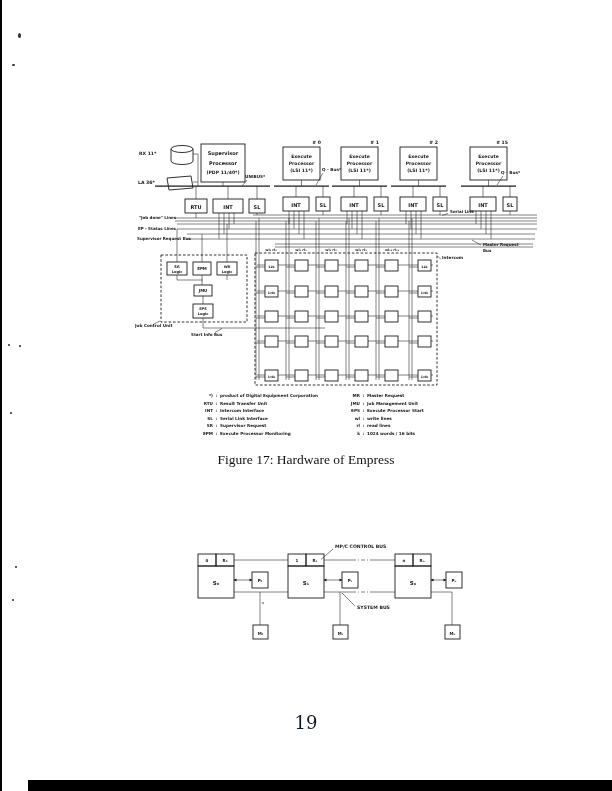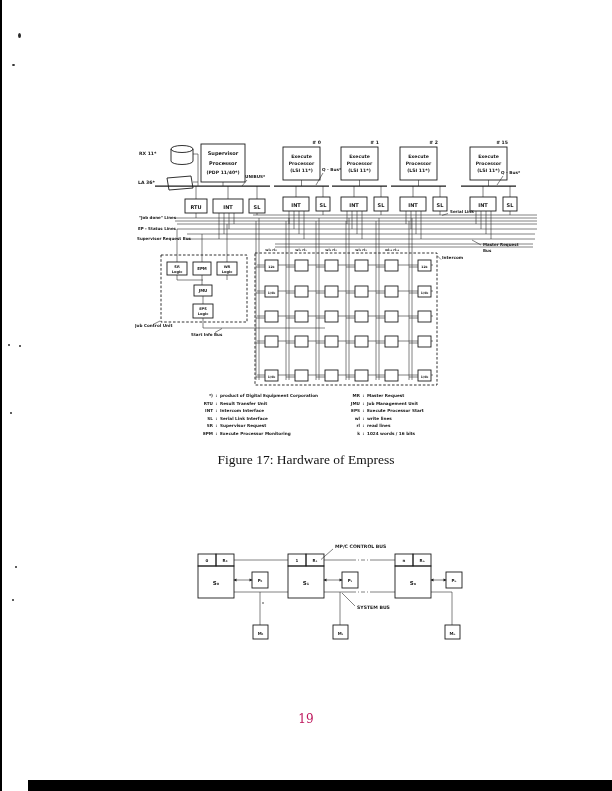--- a/index.html
+++ b/index.html
@@ -6,21 +6,21 @@
   .page{position:relative;width:612px;height:791px;background:#ffffff;overflow:hidden;
         font-family:"Liberation Sans",sans-serif;}
   
   .edge-left{position:absolute;left:0;top:0;width:2px;height:791px;background:#000;}
   .edge-bottom{position:absolute;left:28px;top:780px;width:584px;height:11px;background:#000;}
   .speck{position:absolute;background:#2a2a2a;border-radius:50%;}
   
   .caption{position:absolute;left:0;width:612px;text-align:center;
            font-family:"Liberation Serif","DejaVu Serif",serif;font-size:13.5px;color:#121212;}
   .pagenum{position:absolute;left:0;width:612px;text-align:center;
-           font-family:"DejaVu Serif",serif;font-size:12px;color:#be185d;}
+           font-family:"DejaVu Serif",serif;font-size:18px;color:#0f172a;}
   
   svg{position:absolute;}
   .ln{stroke:#1b1b1b;stroke-width:.55;fill:none;}
   .lb{stroke:#1b1b1b;stroke-width:1.25;fill:none;}
   .bx{stroke:#1b1b1b;stroke-width:.9;fill:#fff;}
   .bxn{stroke:#1b1b1b;stroke-width:.9;fill:none;}
   .dsh{stroke-dasharray:2.6,1.8;}
   .dd{stroke-dasharray:4,2,1,2;}
   text.tt{font-family:"DejaVu Sans","Liberation Sans",sans-serif;font-weight:700;fill:#181818;}
   .f3{font-size:3.1px;}.f34{font-size:3.4px;}.f36{font-size:3.6px;}

